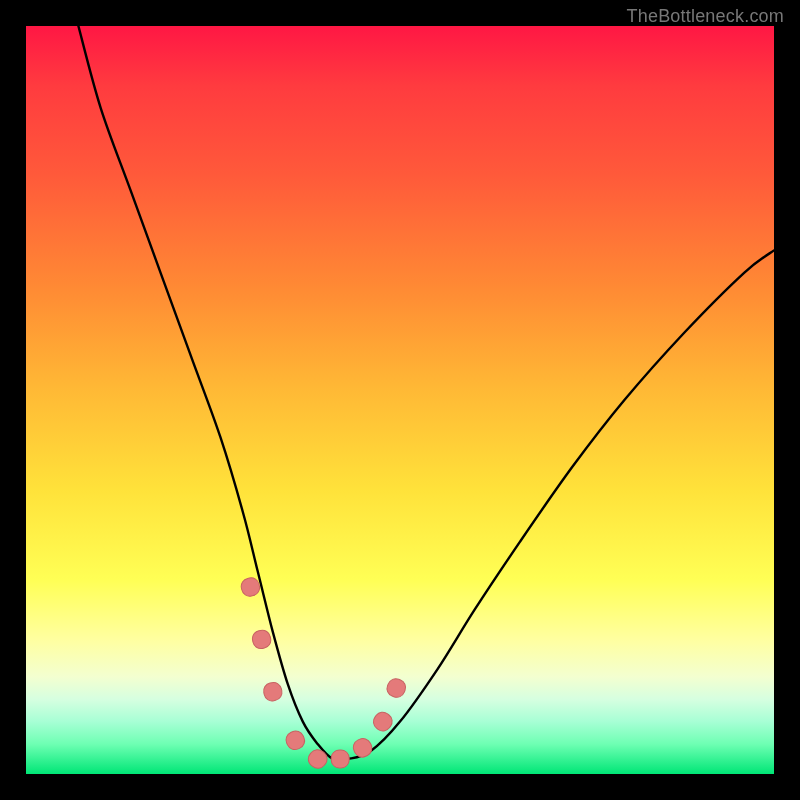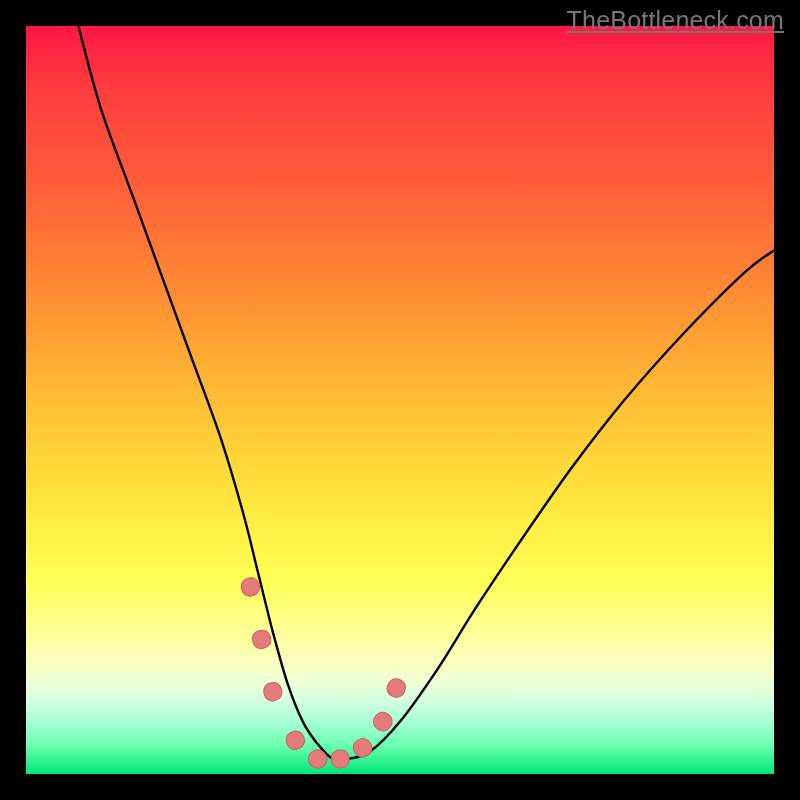--- a/index.html
+++ b/index.html
@@ -32,24 +32,23 @@
       #a7ffd5 93%,
       #6effb3 96%,
       #00e676 100%
     );
   }
   .watermark {
     position: absolute;
     top: 6px;
     right: 16px;
     color: #777;
-    font-size: 25px;
+    font-size: 18px;
     letter-spacing: 0.2px;
     user-select: none;
-    text-decoration: underline;
   }
   svg.curve {
     position: absolute;
     left: 0;
     top: 0;
     width: 748px;
     height: 748px;
     pointer-events: none;
   }
 </style>

